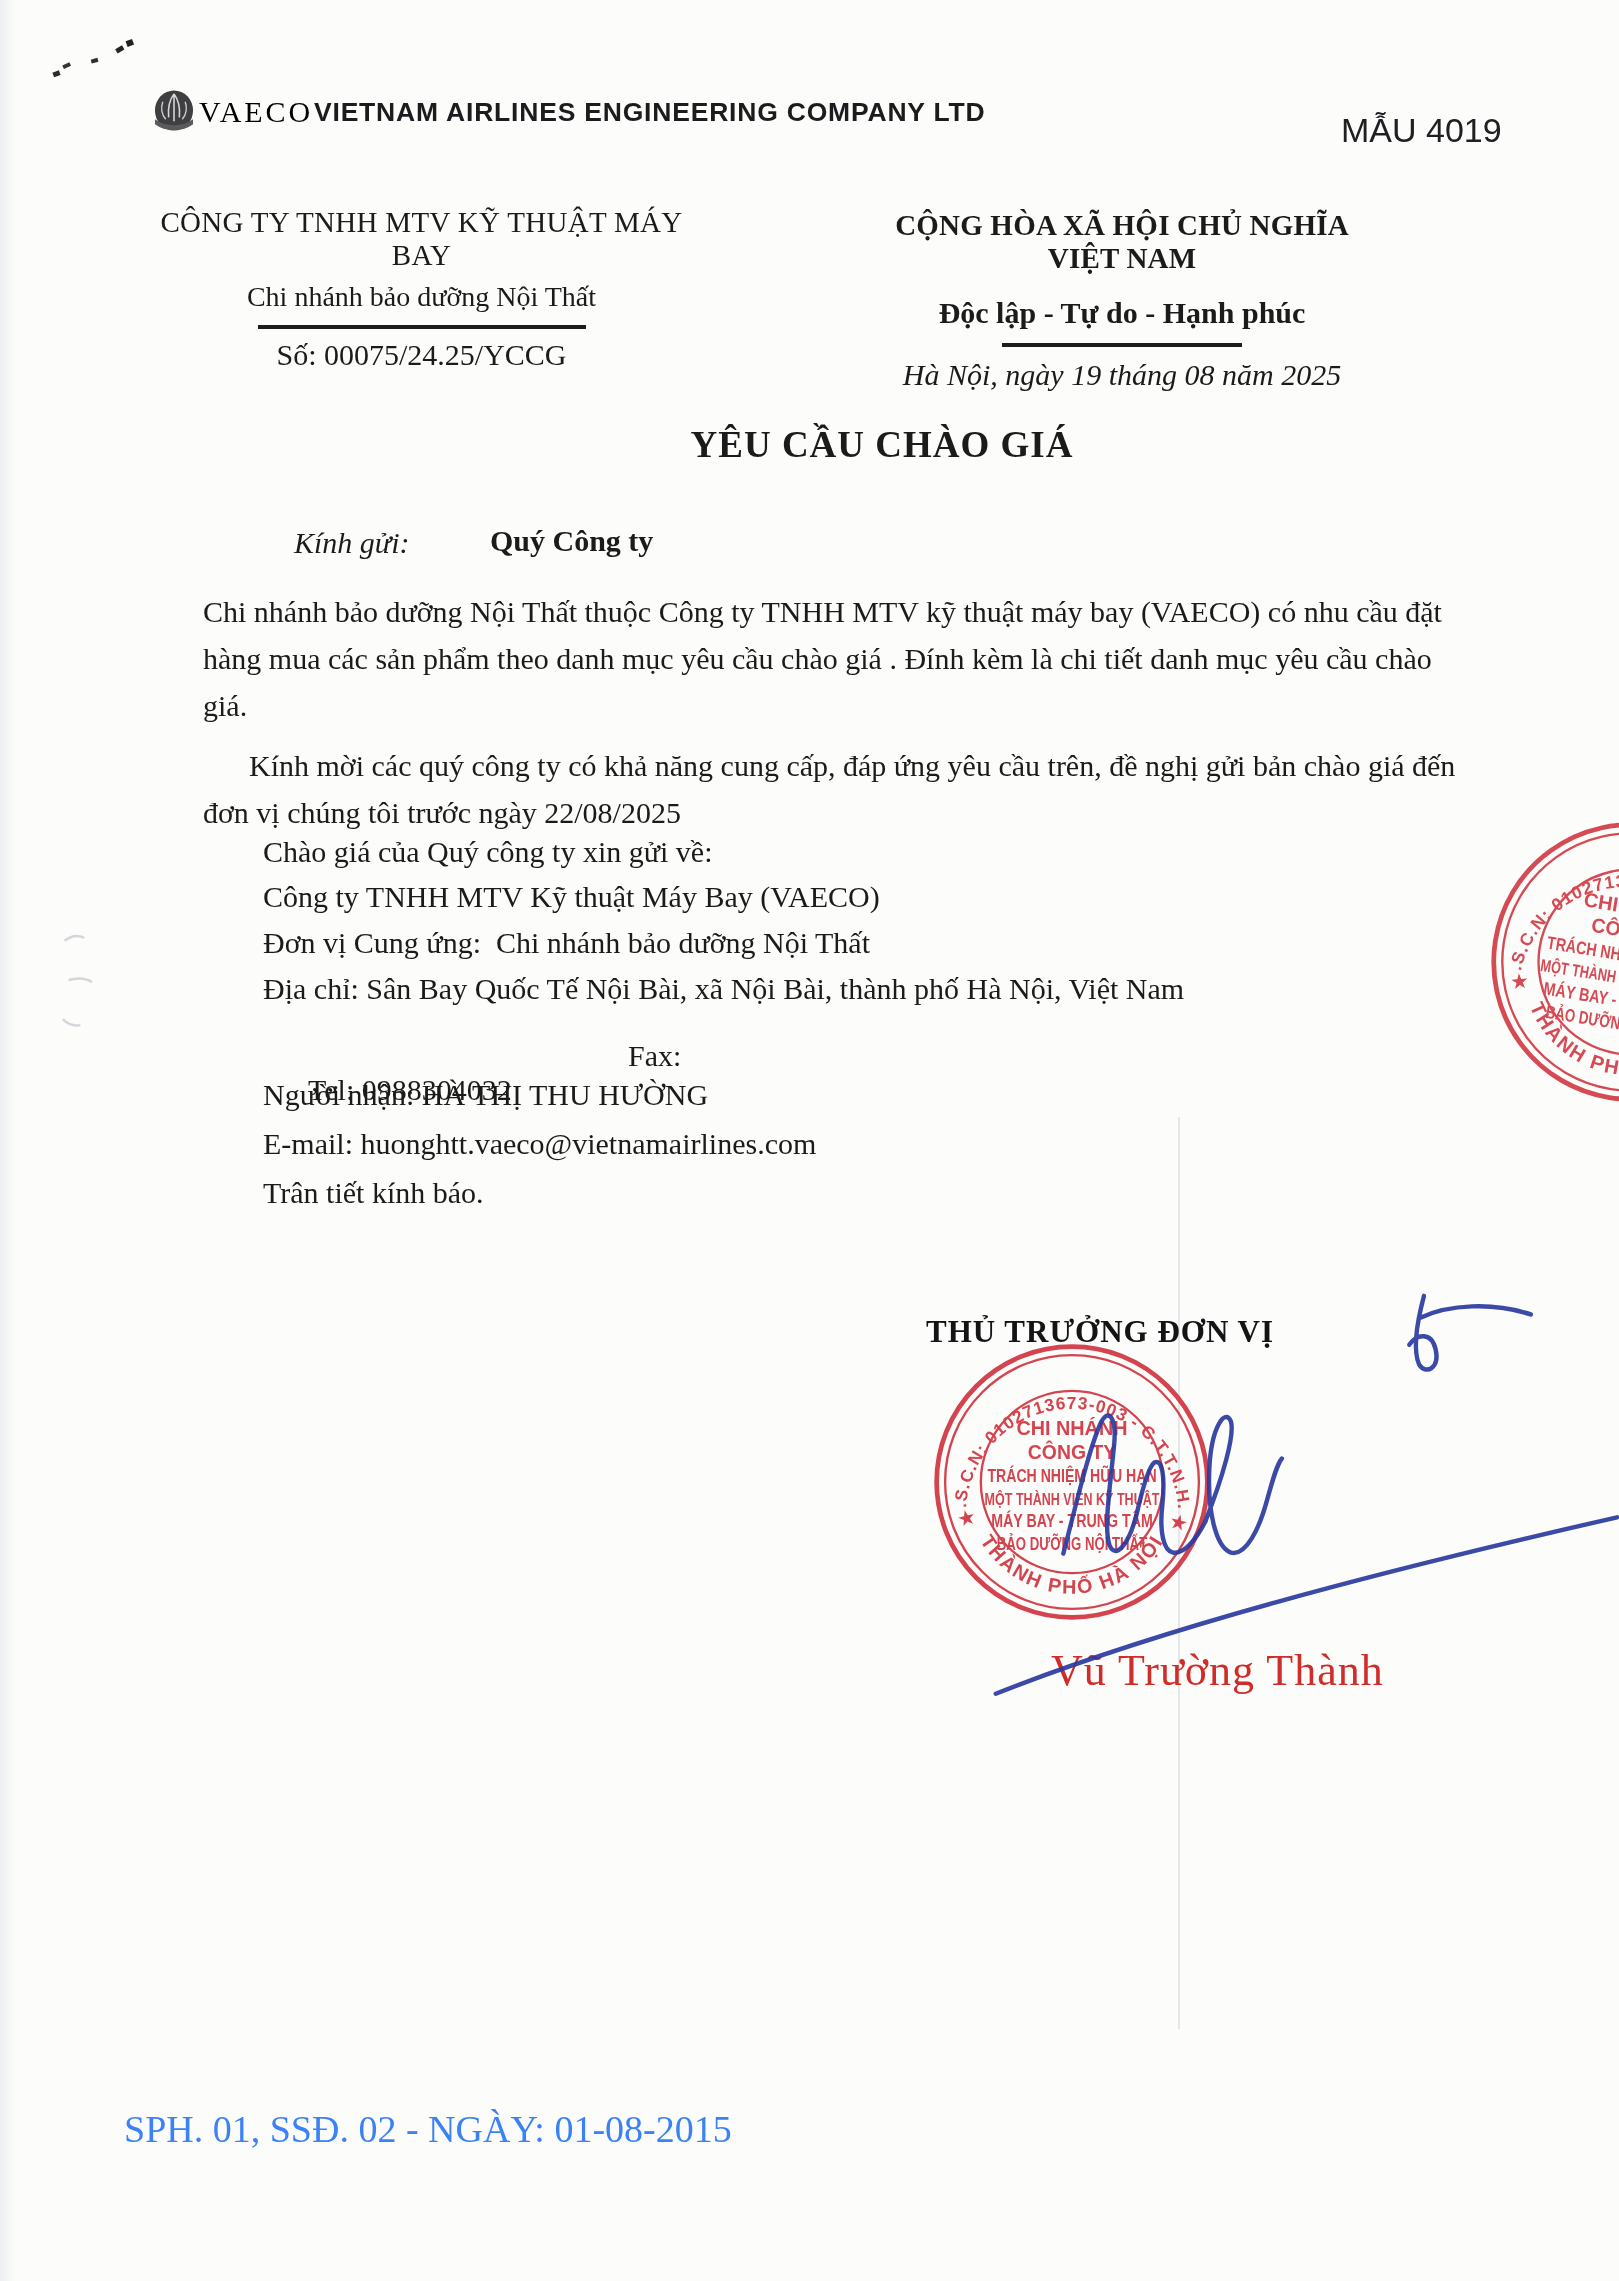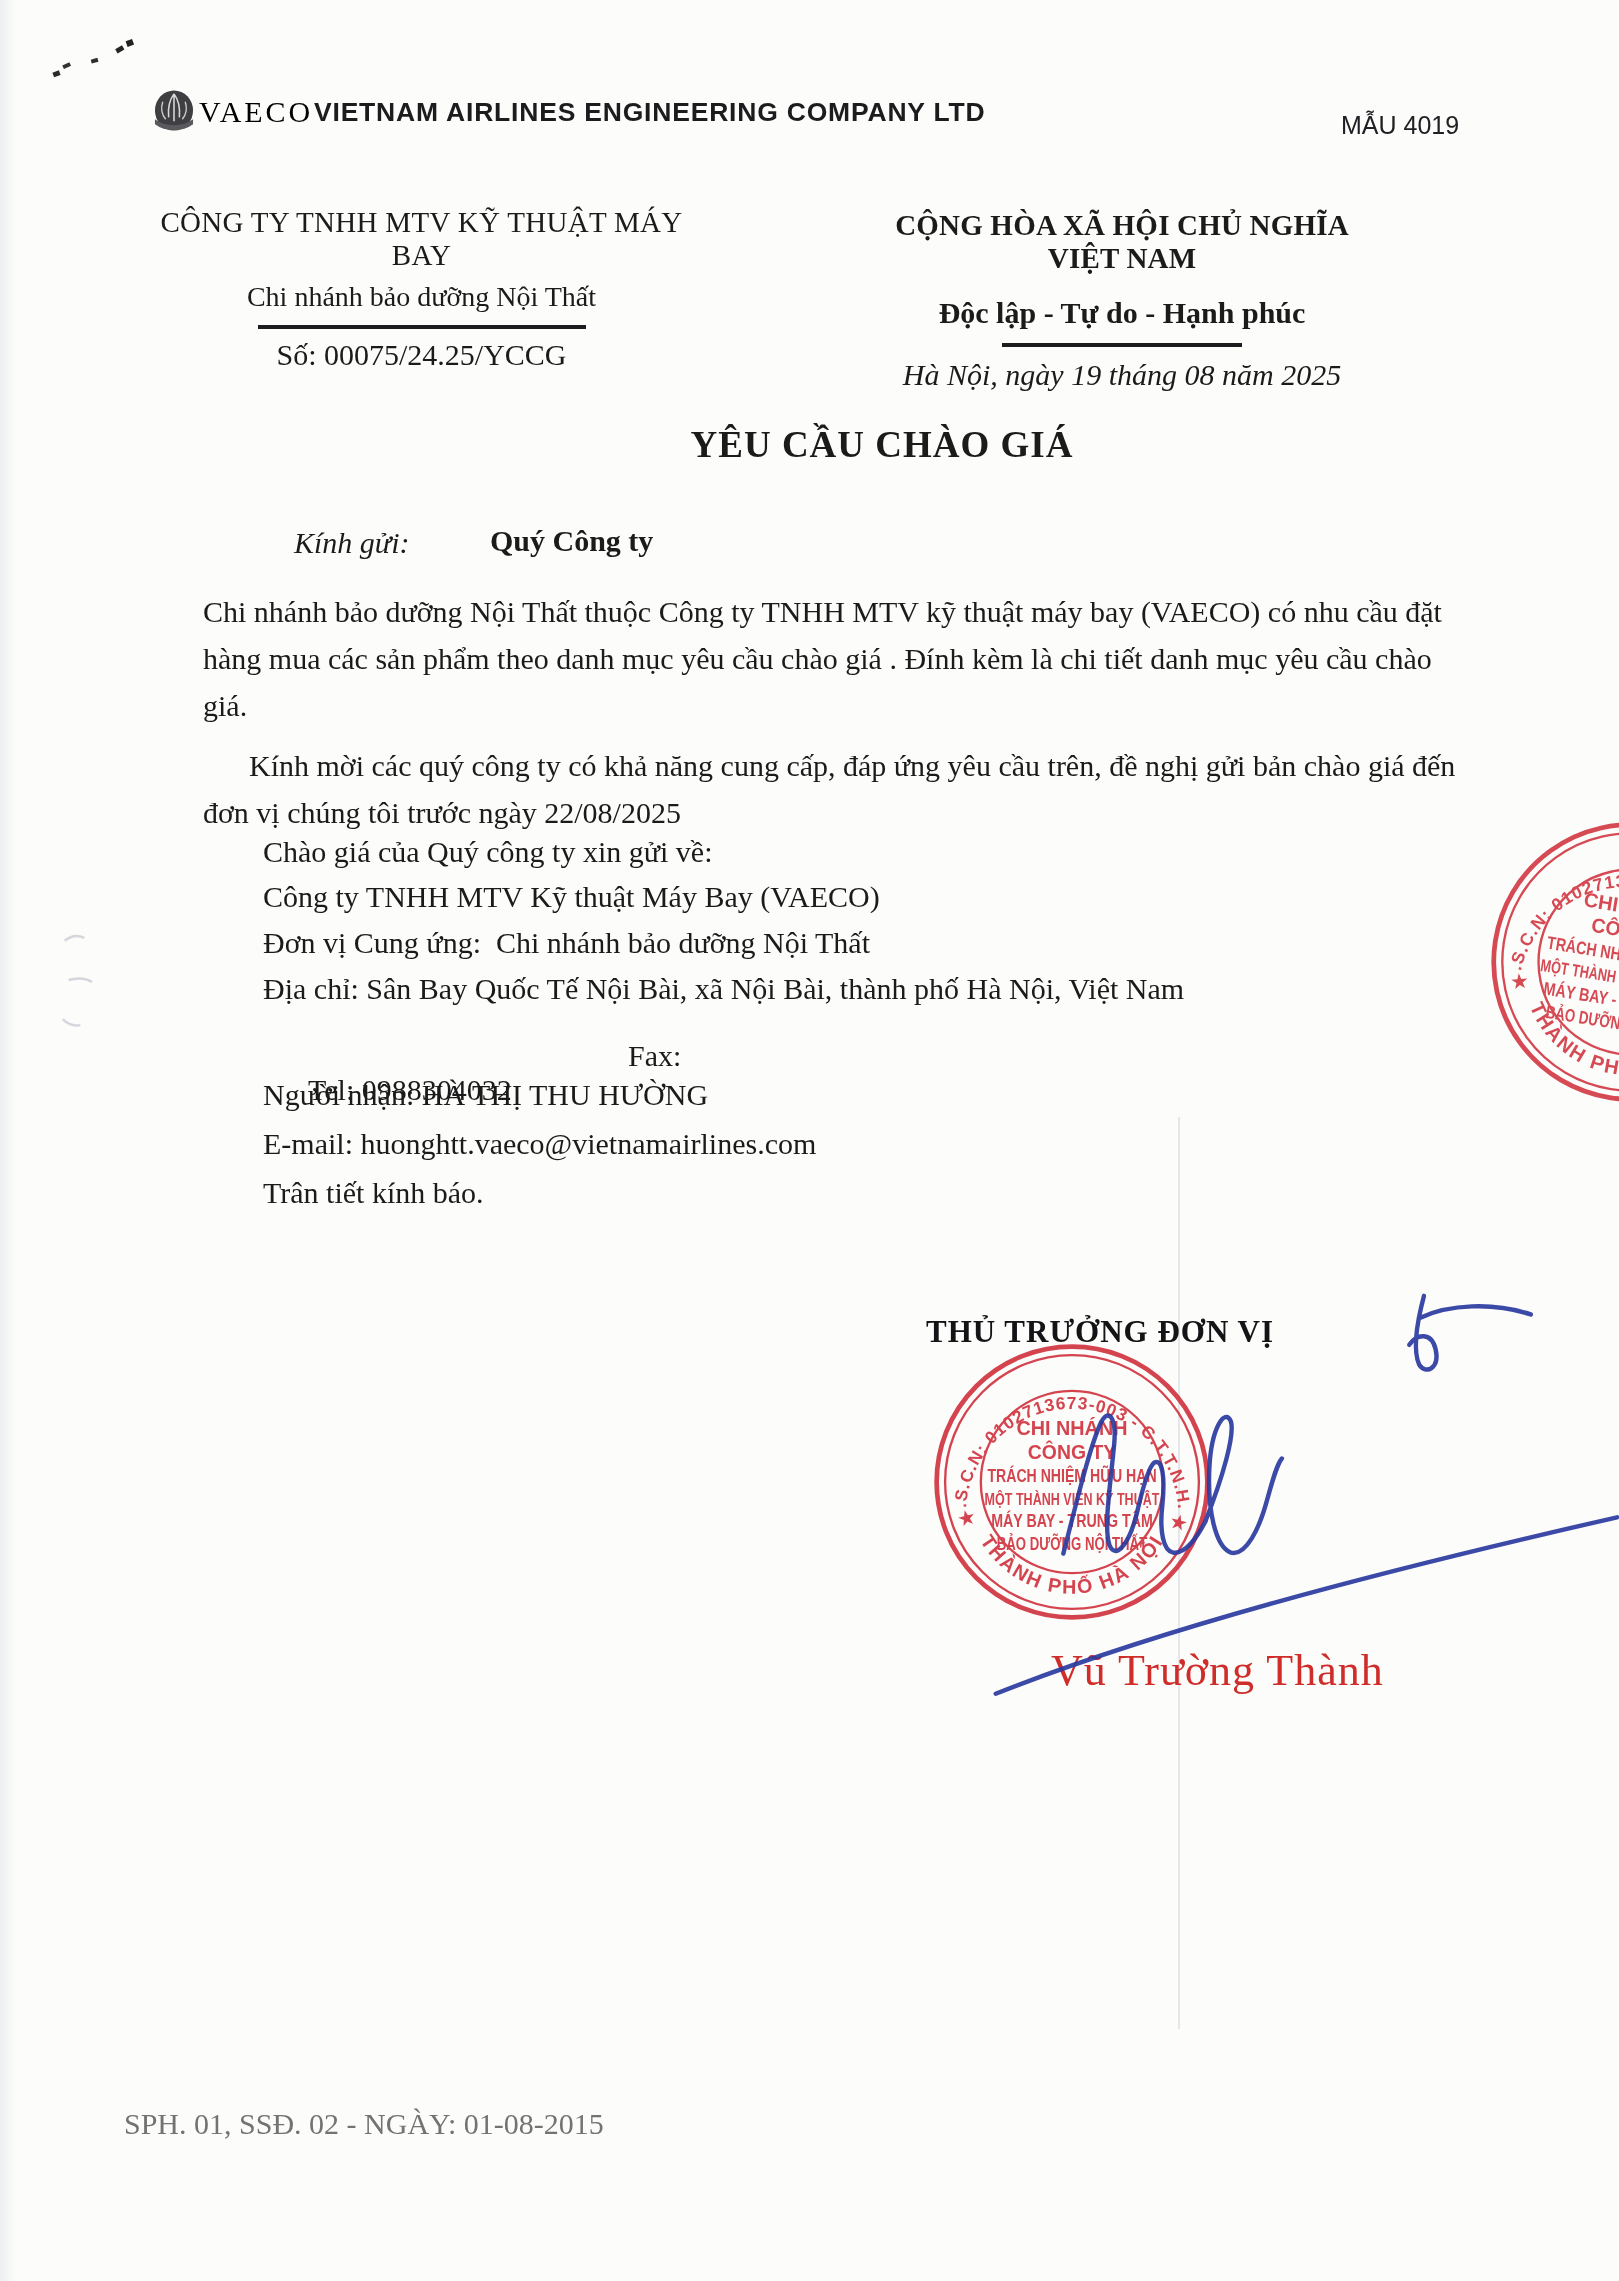--- a/index.html
+++ b/index.html
@@ -6,21 +6,21 @@
   .page{
     position:relative; width:1619px; height:2282px;
     background:#fcfcfa; overflow:hidden;
     font-family:"Liberation Serif", serif; color:#1b1b1b;
   }
   .abs{position:absolute;}
   .sans{font-family:"Liberation Sans", sans-serif;}
   
   .brand-text{left:199px; top:95px; font-size:30px; letter-spacing:2.9px; color:#000000;}
   .company-name{left:314px; top:97px; font-size:26.5px; font-weight:bold; letter-spacing:0.8px; color:#1c1c1f;}
-  .form-code{left:1341px; top:111px; font-size:25px; color:#202024;}
+  .form-code{left:1341px; top:111px; font-size:34px; color:#202024;}
   
   .hdr-left{left:157px; top:206px; width:529px; text-align:center;}
   .hdr-right{left:867px; top:209px; width:510px; text-align:center;}
   .hl1{font-size:29px; letter-spacing:0.3px;}
   .hl2{font-size:28px; font-weight:normal; margin-top:8.8px;}
   .hrule{height:3.9px; background:#1d1d1f; margin:12.7px auto 0;}
   .hl3{font-size:30px; margin-top:8.8px;}
   .hr1{font-size:29px; font-weight:bold; letter-spacing:0.2px;}
   .hr2{font-size:30px; font-weight:bold; margin-top:21px;}
   .hr3{font-size:30px; font-style:italic; margin-top:11px;}
@@ -30,21 +30,21 @@
   .salut-label{left:294px; top:526px; font-size:30px; font-style:italic;}
   .salut-name{left:490px; top:524px; font-size:30px; font-weight:bold;}
   .para{font-size:30px; line-height:47px; white-space:pre-wrap;}
   .p1{left:203px; top:588px; width:1279px;}
   .p2{left:203px; top:742px; width:1286px; text-indent:46px;}
   .contact{left:263px; top:835px; width:1235px; height:421px;}
   .cline{position:absolute; left:0; font-size:30px; white-space:pre-wrap;}
   .fax{position:absolute; left:365px; top:0; font-size:30px;}
   .sig-title{left:926px; top:1314px; font-size:31px; font-weight:bold; letter-spacing:1px; color:#141416;}
   .signer{left:1051px; top:1645px; font-size:44px; color:#cf2d2a; letter-spacing:1px;}
-  .footer-note{left:124px; top:2107px; font-size:30px; color:#737373;}
+  .footer-note{left:124px; top:2107px; font-size:38px; color:#3b82f6;}
   
   .stamp{color:#d23743;}
   .stamp-main{left:931px; top:1341px; width:282px; height:282px; opacity:.93;}
   .stamp-right{left:1488px; top:819px; width:286px; height:286px; transform:rotate(9deg); opacity:.9;}
   .stamp svg, .sigsvg{display:block; width:100%; height:100%;}
   .sig-overlay{left:0; top:0; width:1619px; height:2282px; pointer-events:none;}
   
   .fold-line{left:1178px; top:1117px; width:2px; height:912px; background:rgba(165,175,200,.28);}
   .edge-streak{left:0; top:0; width:15.7px; height:2282px;
     background:linear-gradient(90deg, rgba(185,192,208,.22), rgba(185,192,208,0));}

